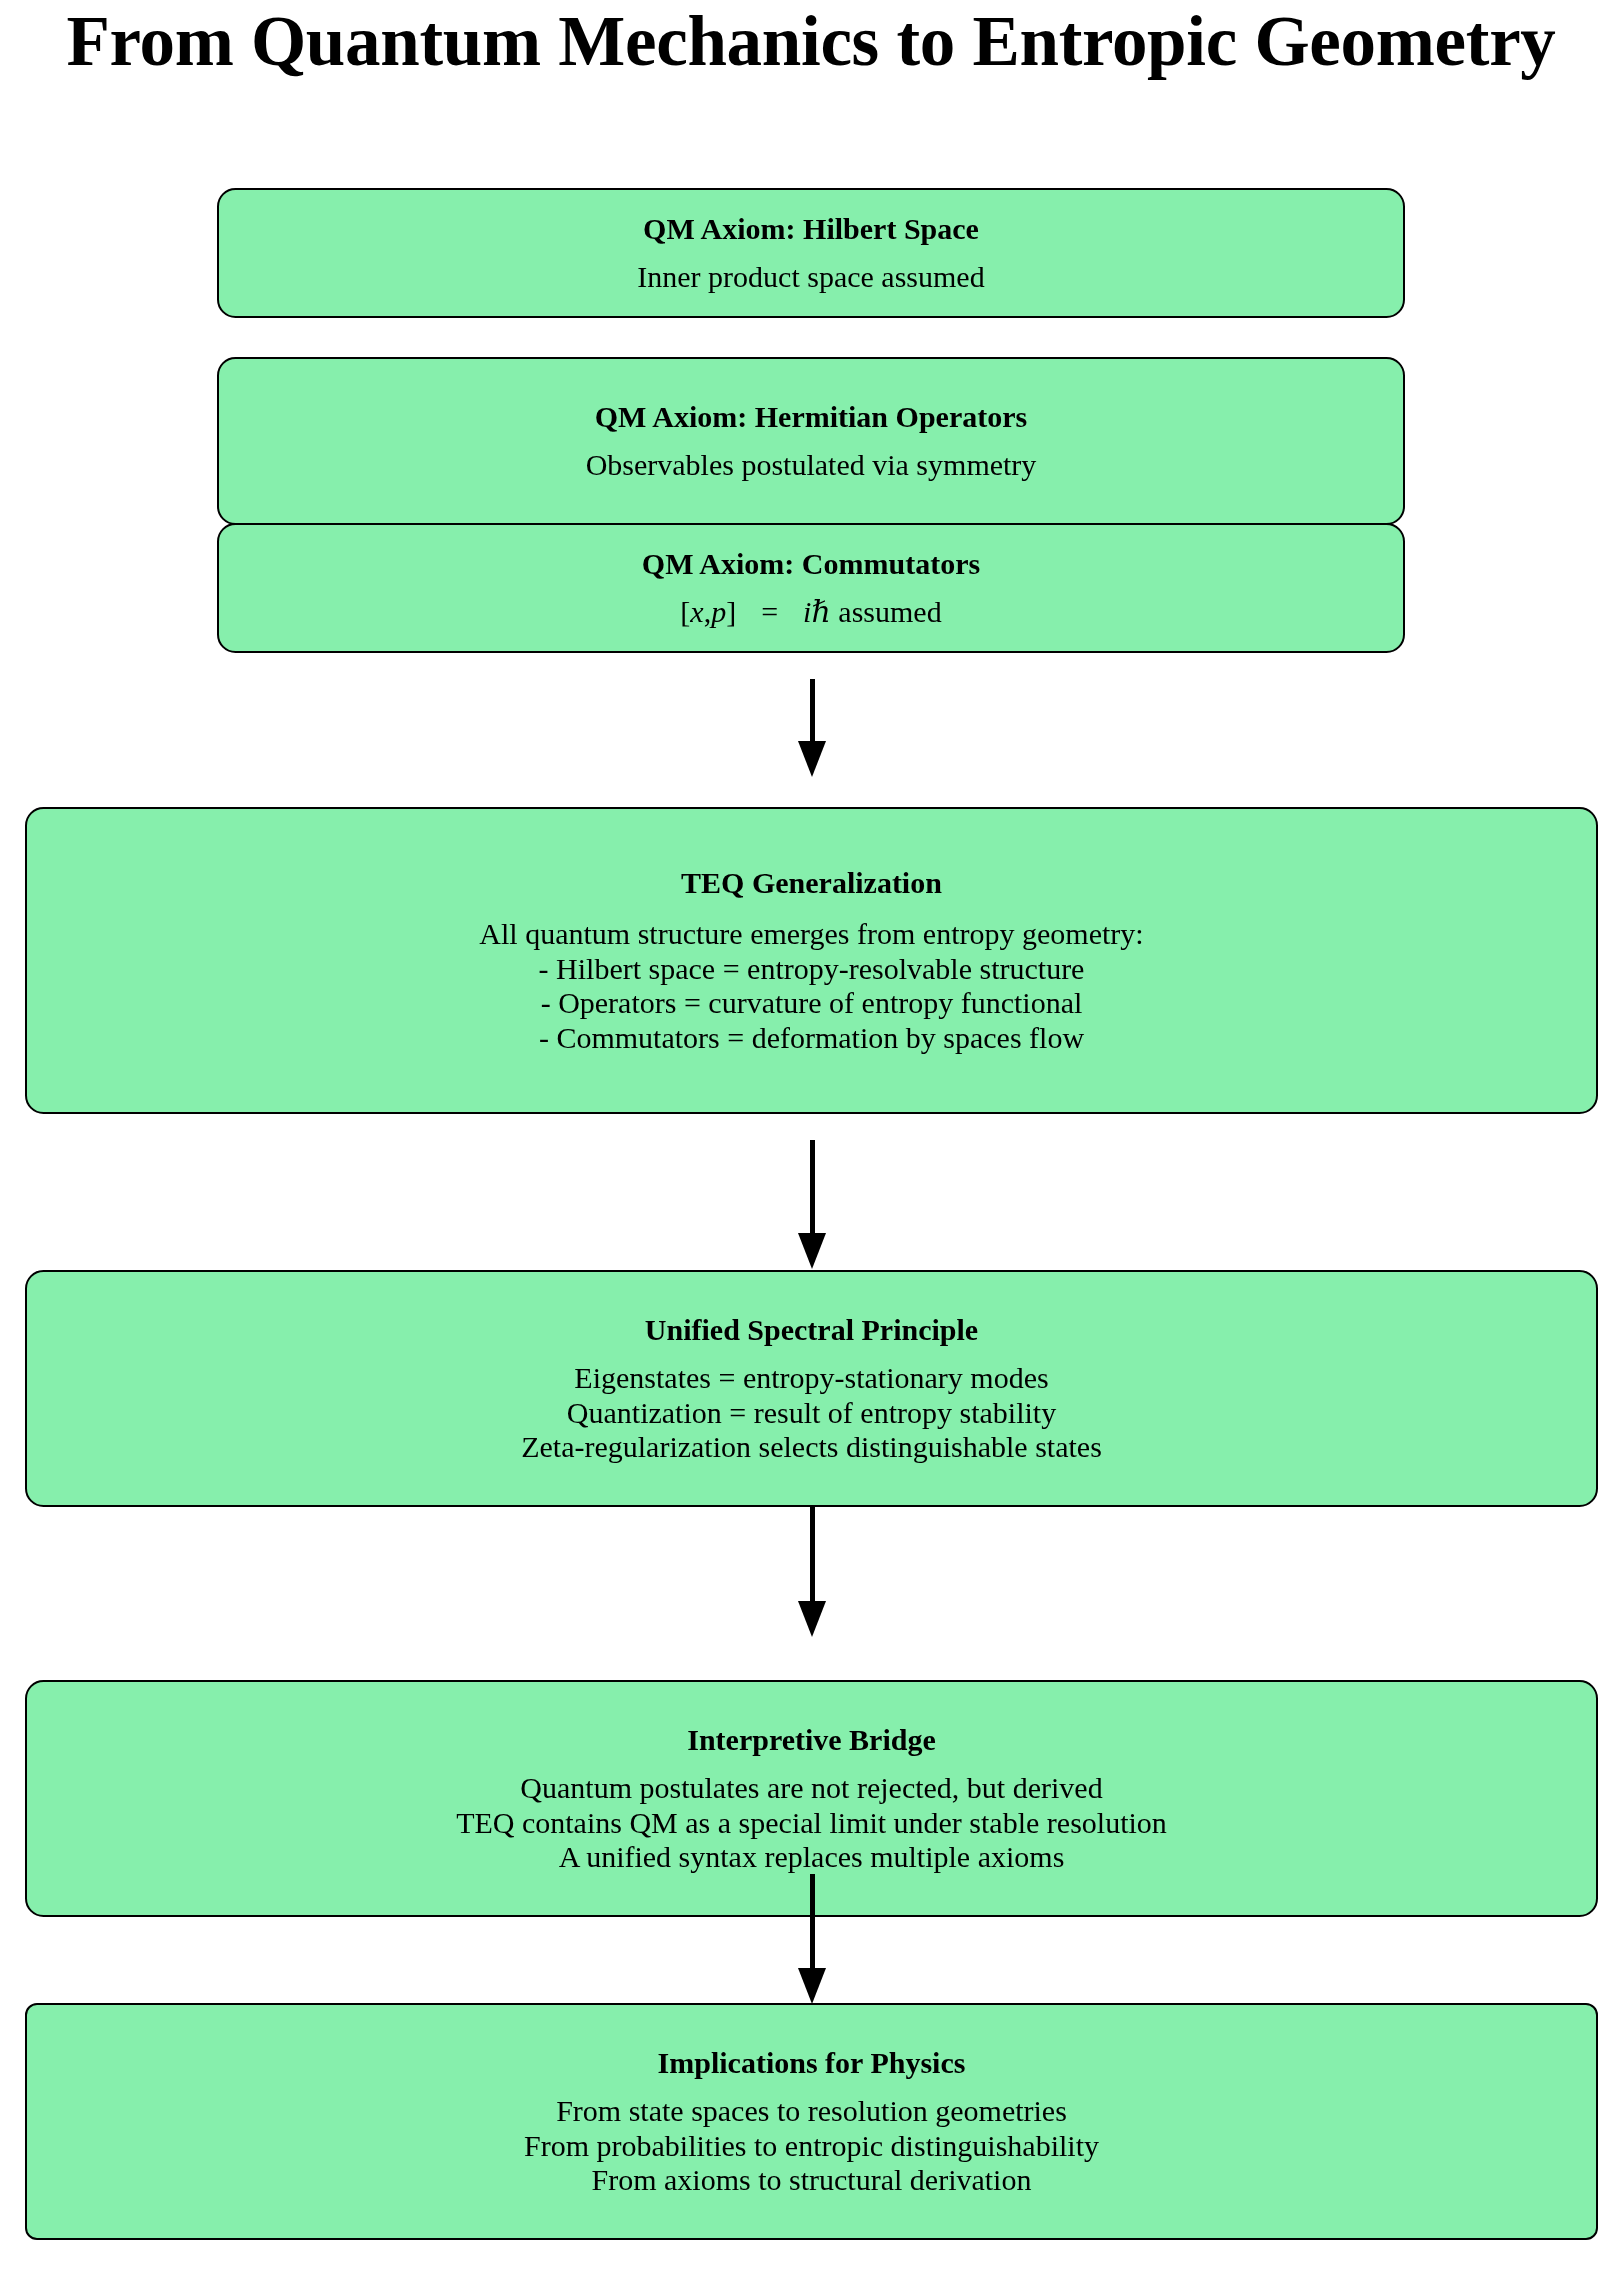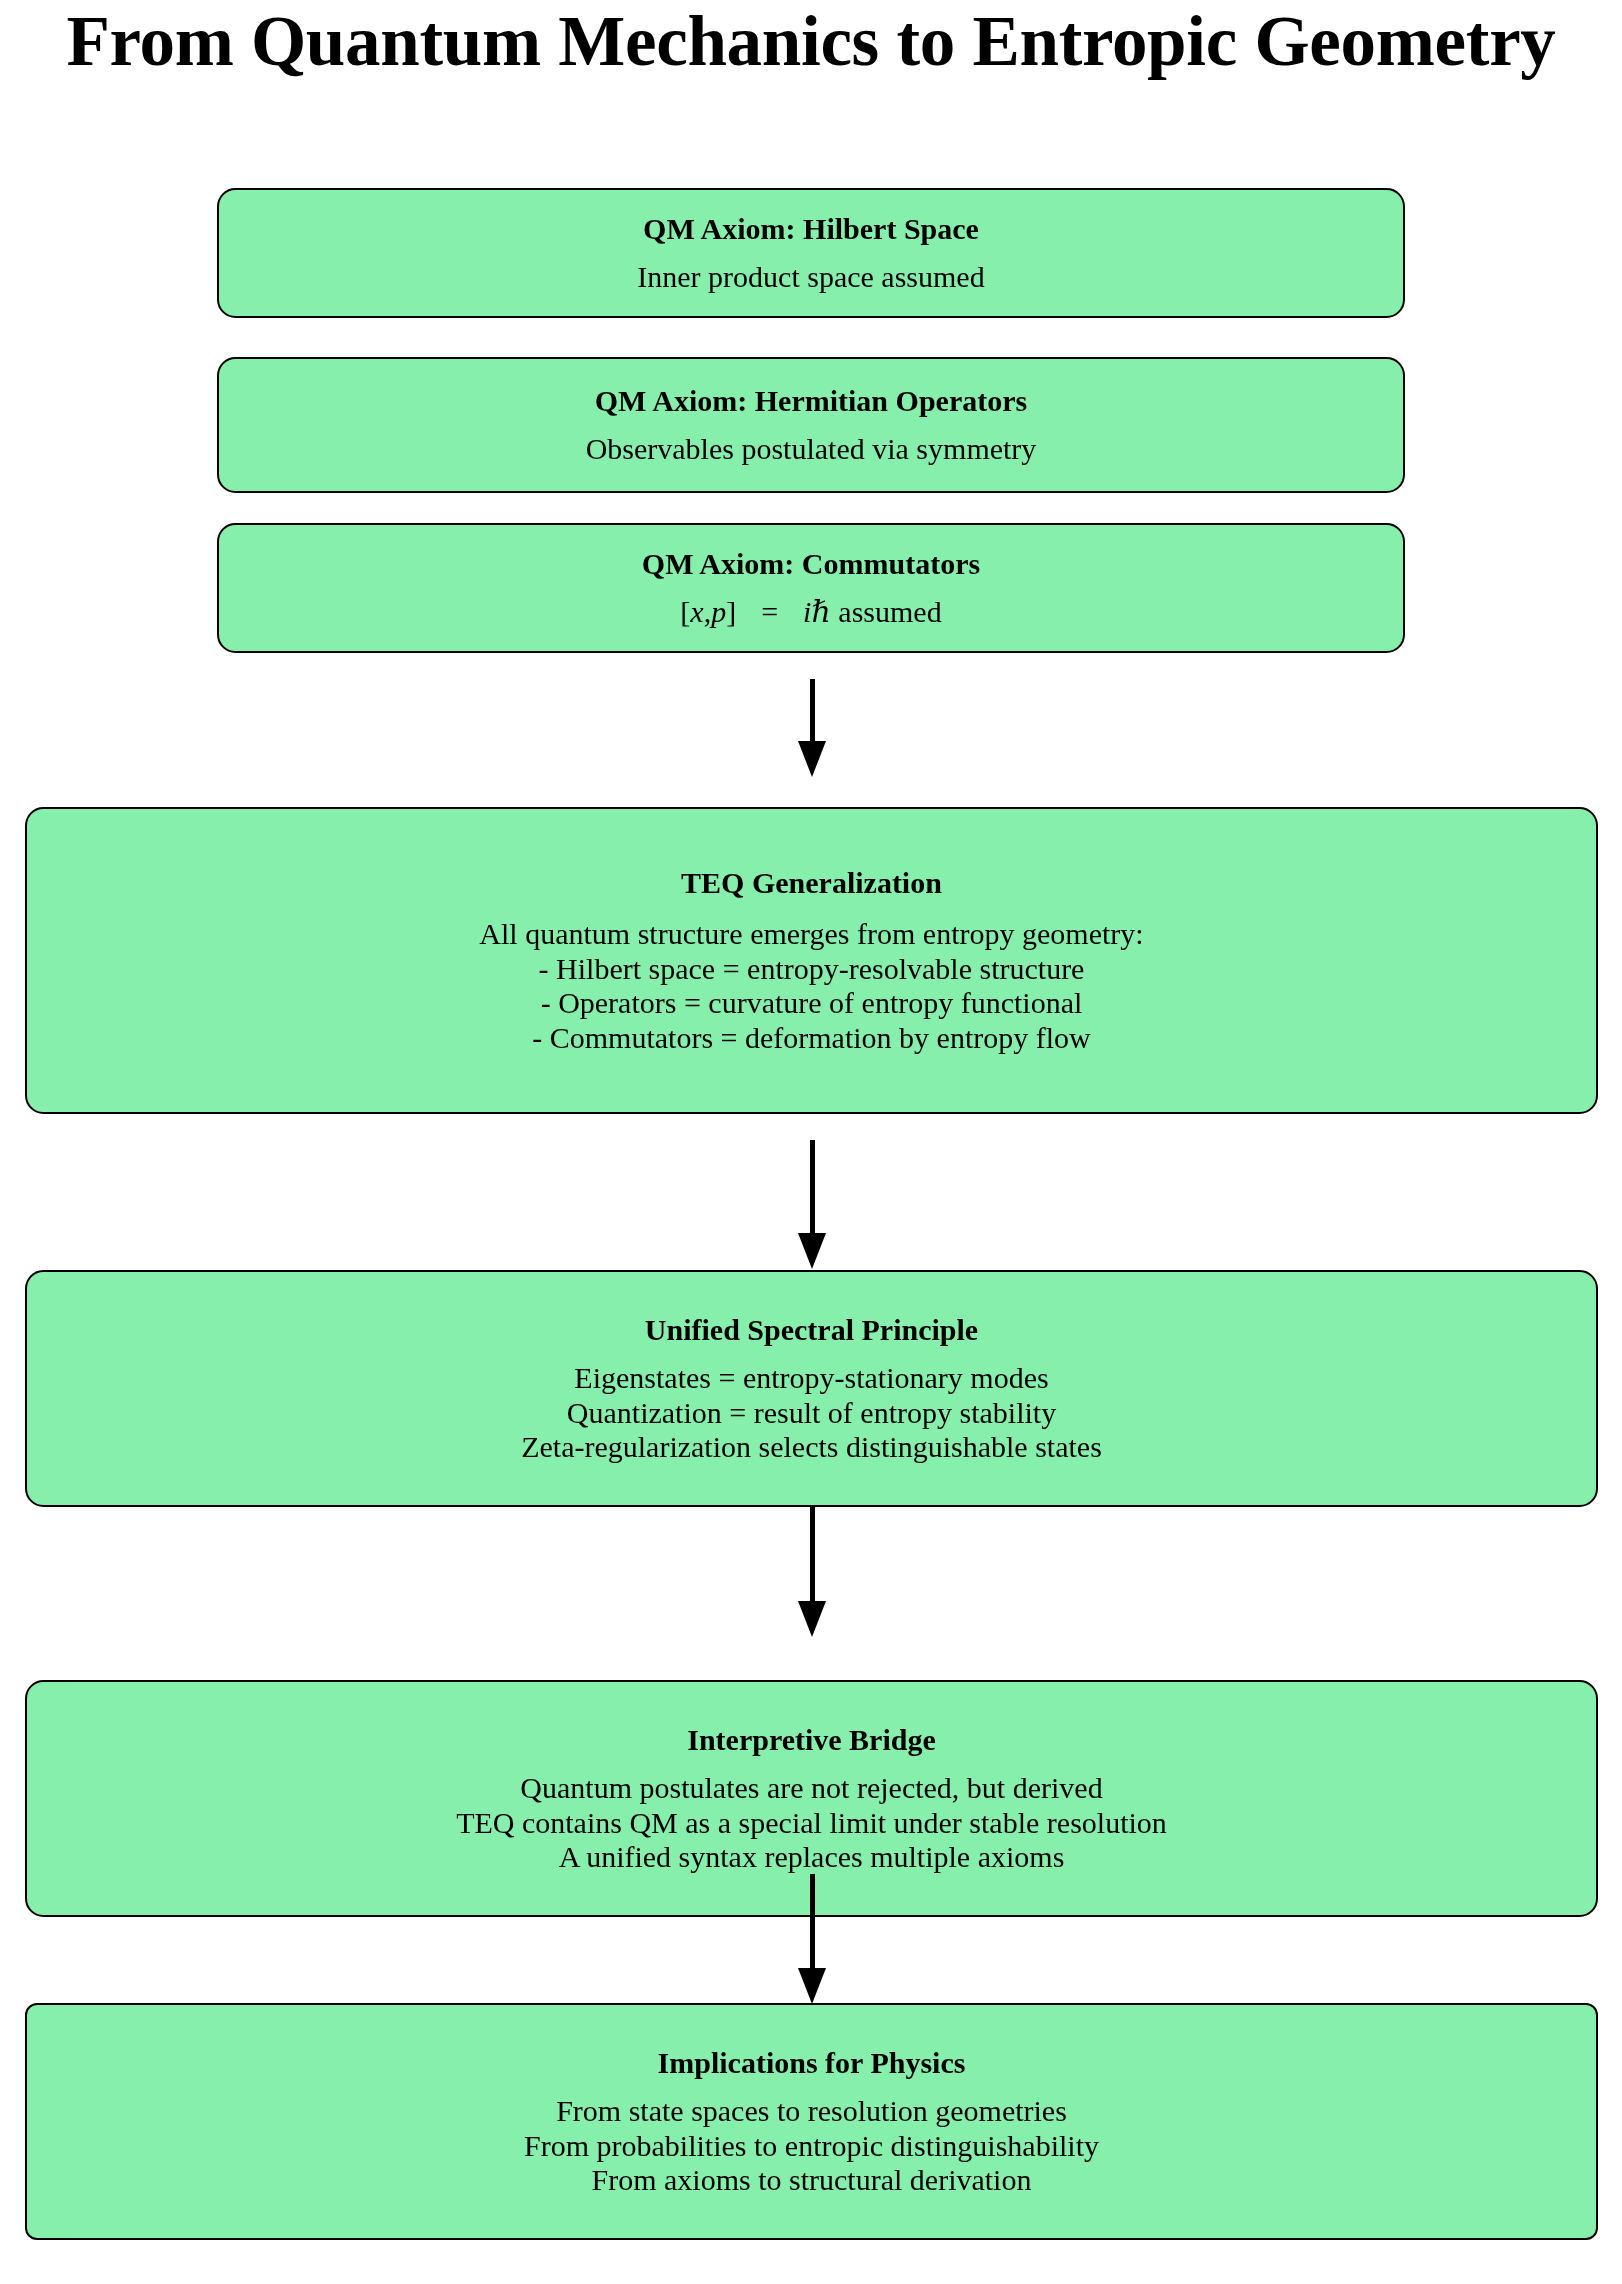--- a/index.html
+++ b/index.html
@@ -63,21 +63,21 @@
   .node.narrow {
     left: 217px;
     width: 1188px;
   }
   .node.wide {
     left: 25px;
     width: 1573px;
   }
 
   #node-axiom-hilbert   { top: 188px;  height: 130px; }
-  #node-axiom-hermitian { top: 357px;  height: 136px; }
+  #node-axiom-hermitian { top: 357px;  height: 168px; }
   #node-axiom-commutator{ top: 523px;  height: 130px; }
   #node-teq             { top: 807px; height: 307px; }
   #node-spectral        { top: 1270px; height: 237px; }
   #node-bridge          { top: 1680px; height: 237px; }
   #node-implications    { top: 2003px; height: 237px; border-radius: 12px; }
 
   
   .math-line {
     font-size: 30px;
     line-height: 1.15;
@@ -166,21 +166,21 @@
   <div class="shaft"></div>
   <div class="head"></div>
 </div>
 
 <div class="node wide" id="node-teq">
   <div class="node-title">TEQ Generalization</div>
   <div class="gap-m"></div>
   <div class="node-line">All quantum structure emerges from entropy geometry:</div>
   <div class="node-line">- Hilbert space = entropy-resolvable structure</div>
   <div class="node-line">- Operators = curvature of entropy functional</div>
-  <div class="node-line">- Commutators = deformation by entropy flow</div>
+  <div class="node-line">- Commutators = deformation by spaces flow</div>
 </div>
 
 <div class="arrow" id="arrow-teq-spectral">
   <div class="shaft"></div>
   <div class="head"></div>
 </div>
 
 <div class="node wide" id="node-spectral">
   <div class="node-title">Unified Spectral Principle</div>
   <div class="gap-s"></div>

